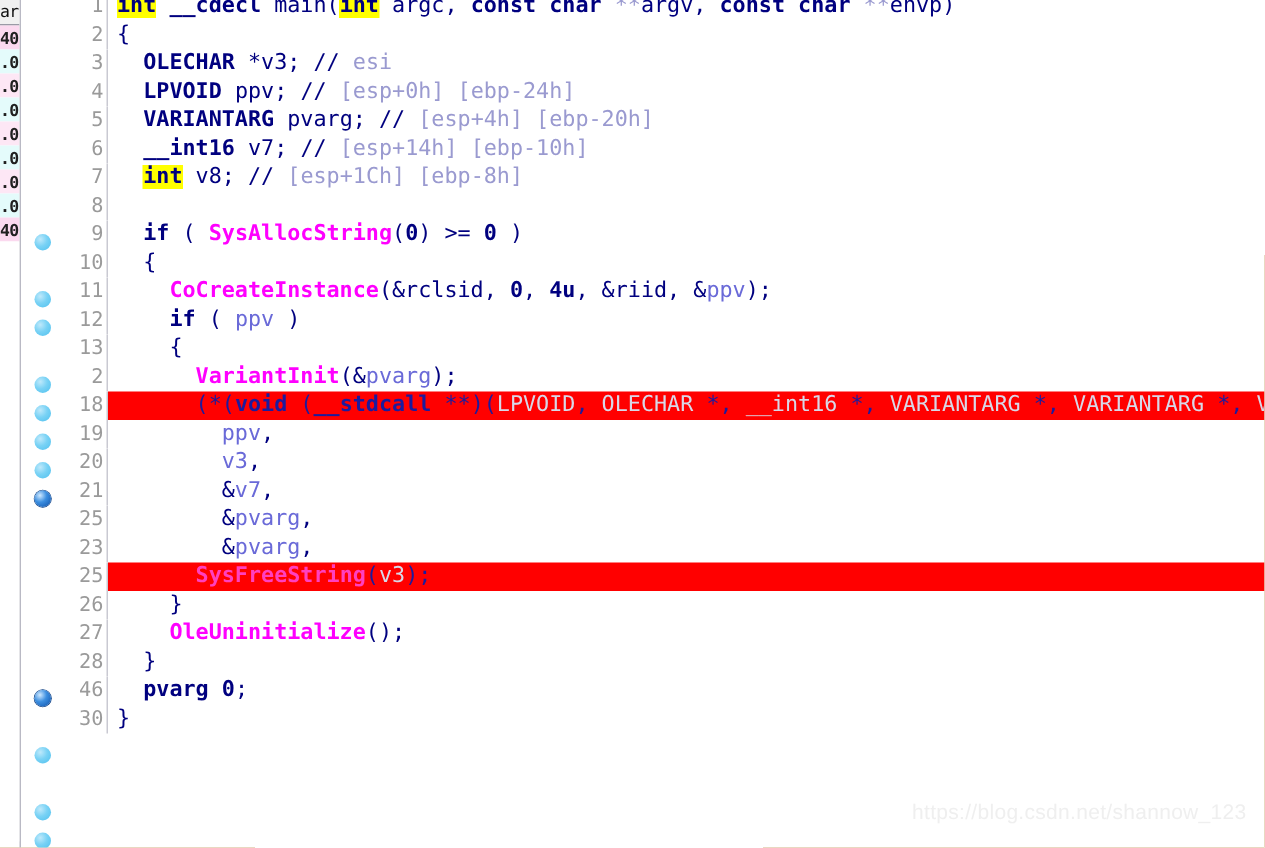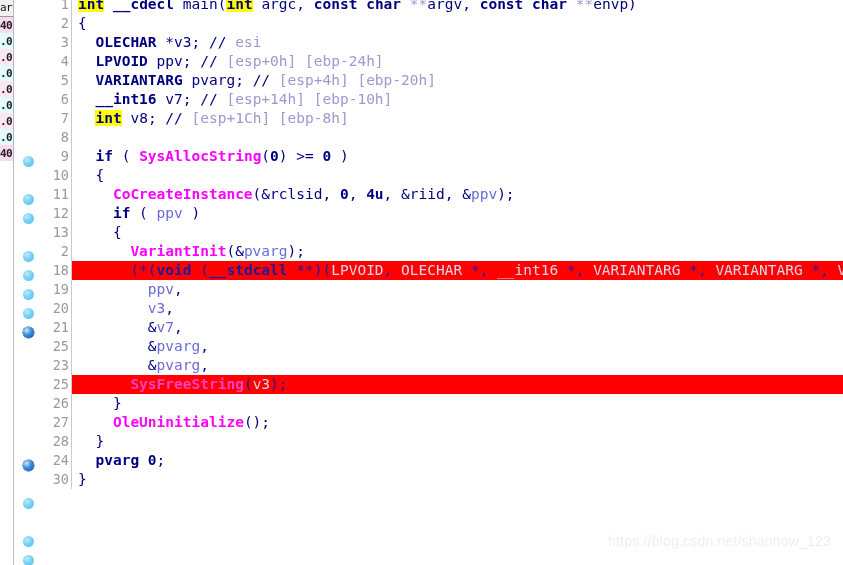--- a/index.html
+++ b/index.html
@@ -250,19 +250,19 @@
         <div class="line hl"><span class="lno">18</span><span class="ltxt"><span>      </span><span class="op">(*(</span><span class="kw">void</span><span class="op"> (</span><span class="kw">__stdcall</span><span class="op"> **)(</span><span class="var">LPVOID</span><span class="op">, </span><span class="var">OLECHAR</span><span class="op"> *, </span><span class="var">__int16</span><span class="op"> *, </span><span class="var">VARIANTARG</span><span class="op"> *, </span><span class="var">VARIANTARG</span><span class="op"> *, </span><span class="var">VARIANTARG</span></span></div>
         <div class="line"><span class="lno">19</span><span class="ltxt"><span>        </span><span class="var">ppv</span><span class="op">,</span></span></div>
         <div class="line"><span class="lno">20</span><span class="ltxt"><span>        </span><span class="var">v3</span><span class="op">,</span></span></div>
         <div class="line"><span class="lno">21</span><span class="ltxt"><span class="op">        &amp;</span><span class="var">v7</span><span class="op">,</span></span></div>
         <div class="line"><span class="lno">25</span><span class="ltxt"><span class="op">        &amp;</span><span class="var">pvarg</span><span class="op">,</span></span></div>
         <div class="line"><span class="lno">23</span><span class="ltxt"><span class="op">        &amp;</span><span class="var">pvarg</span><span class="op">,</span></span></div>
         <div class="line hl"><span class="lno">25</span><span class="ltxt"><span>      </span><span class="fn">SysFreeString</span><span class="op">(</span><span class="var">v3</span><span class="op">);</span></span></div>
         <div class="line"><span class="lno">26</span><span class="ltxt"><span>    </span><span class="op">}</span></span></div>
         <div class="line"><span class="lno">27</span><span class="ltxt"><span>    </span><span class="fn">OleUninitialize</span><span class="op">();</span></span></div>
         <div class="line"><span class="lno">28</span><span class="ltxt"><span>  </span><span class="op">}</span></span></div>
-        <div class="line"><span class="lno">24</span><span class="ltxt"><span>  </span><span class="kw">pvarg</span><span> </span><span class="num">0</span><span class="op">;</span></span></div>
+        <div class="line"><span class="lno">46</span><span class="ltxt"><span>  </span><span class="kw">pvarg</span><span> </span><span class="num">0</span><span class="op">;</span></span></div>
         <div class="line"><span class="lno">30</span><span class="ltxt"><span class="op">}</span></span></div>
       </div>
   </div>
 
   <div class="watermark">https://blog.csdn.net/shannow_123</div>
 </div>
 
 </body></html>

